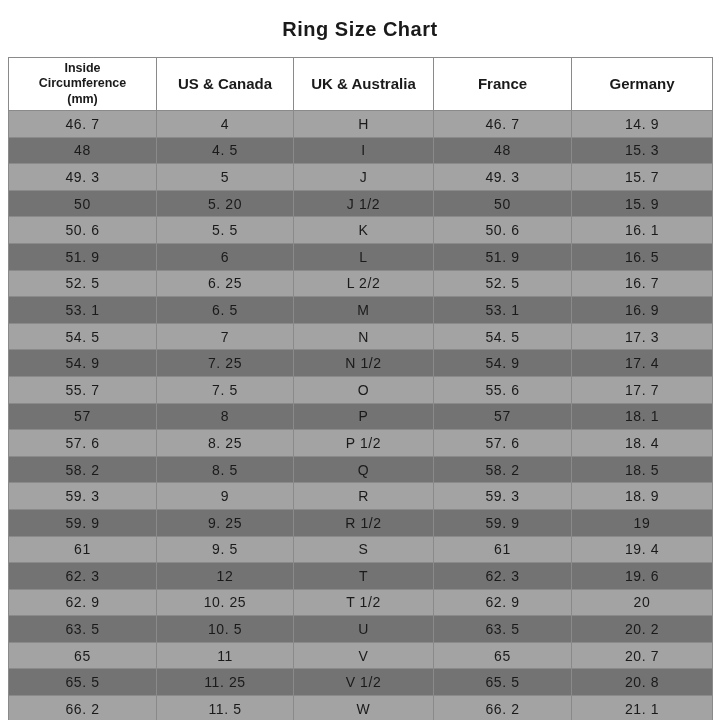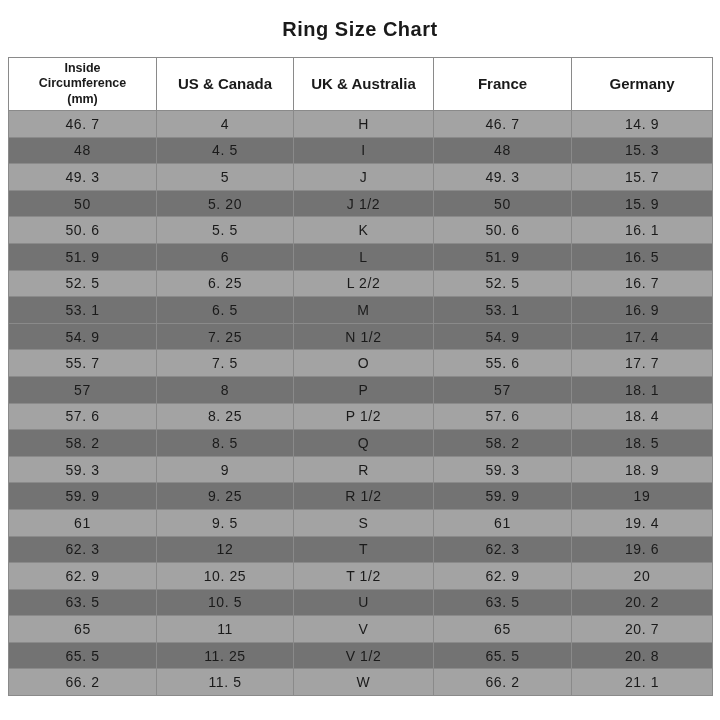--- a/index.html
+++ b/index.html
@@ -150,20 +150,27 @@
           <td>52. 5</td>
           <td>16. 7</td>
         </tr>
         <tr class="even">
           <td>53. 1</td>
           <td>6. 5</td>
           <td>M</td>
           <td>53. 1</td>
           <td>16. 9</td>
         </tr>
+        <tr class="odd">
+          <td>54. 5</td>
+          <td>7</td>
+          <td>N</td>
+          <td>54. 5</td>
+          <td>17. 3</td>
+        </tr>
         <tr class="even">
           <td>54. 9</td>
           <td>7. 25</td>
           <td>N 1/2</td>
           <td>54. 9</td>
           <td>17. 4</td>
         </tr>
         <tr class="odd">
           <td>55. 7</td>
           <td>7. 5</td>

